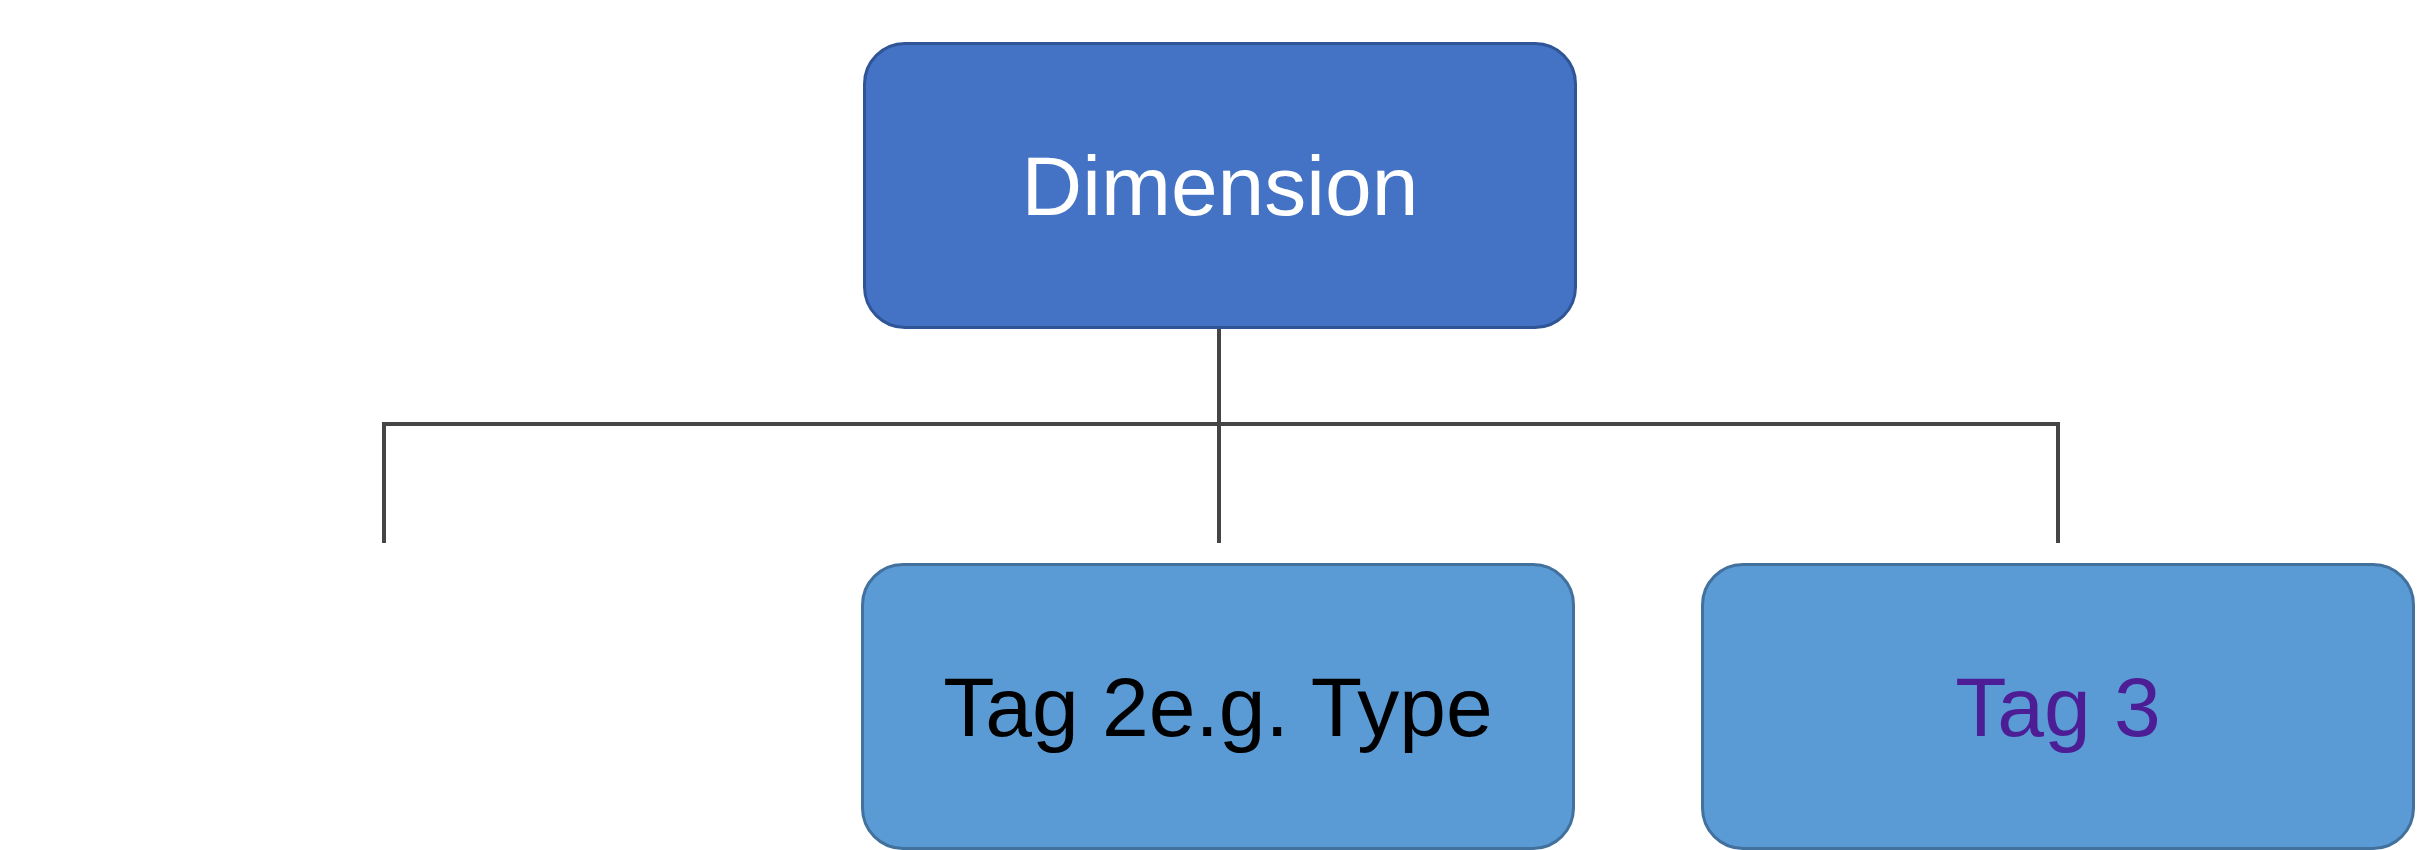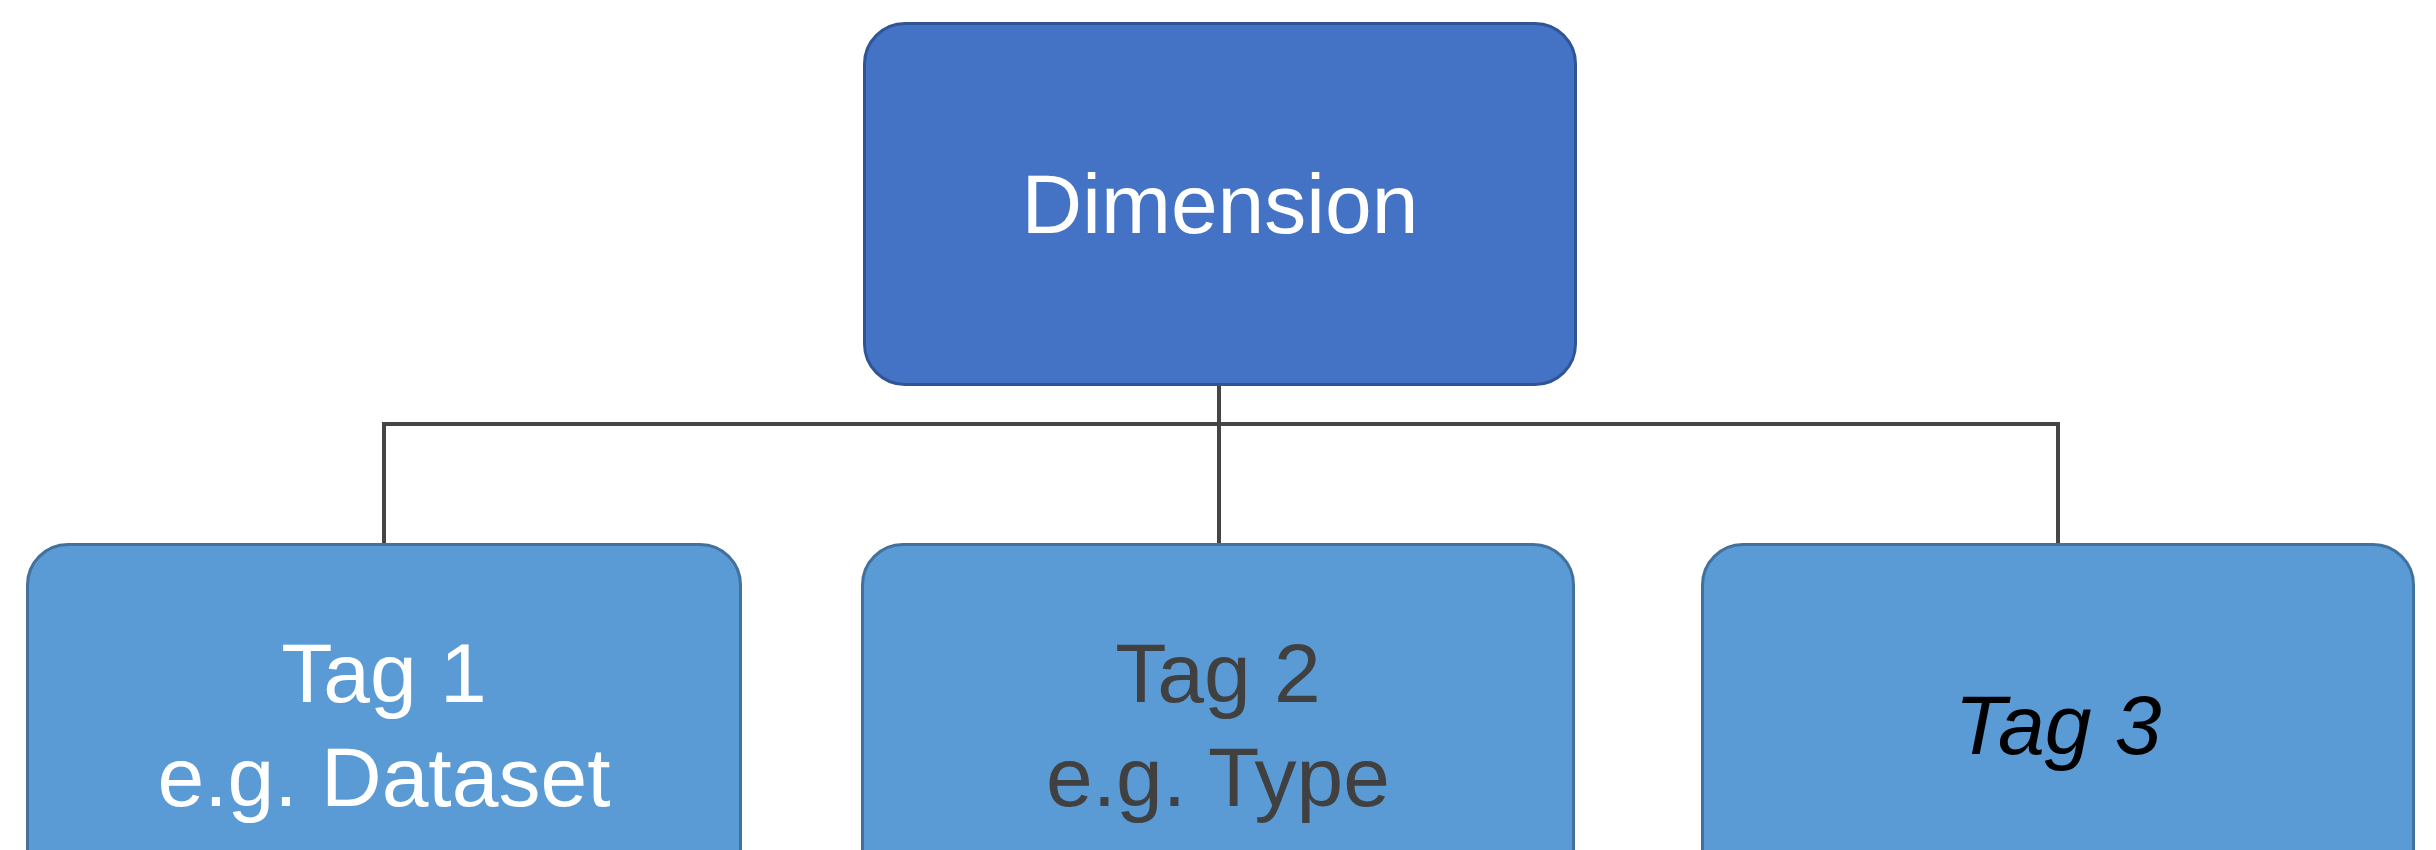--- a/index.html
+++ b/index.html
@@ -15,27 +15,28 @@
     background: #ffffff;
     overflow: hidden;
   }
   .node {
     position: absolute;
     box-sizing: border-box;
     border-radius: 42px;
     border: 3px solid transparent;
     color: #ffffff;
     display: flex;
-    flex-direction: column;
+    flex-direction: row;
     align-items: center;
     justify-content: center;
     text-align: center;
     font-size: 84px;
     line-height: 104px;
-    height: 364px;
+    height: 287px;
+    margin-top: 20px;
   }
   .node .line { white-space: nowrap; }
   .node-root   { left: 863px;  top: 22px;  width: 714px; }
   .node-child1 { left: 26px;   top: 543px; width: 716px; }
   .node-child2 { left: 861px;  top: 543px; width: 714px; }
   .node-child3 { left: 1701px; top: 543px; width: 714px; }
   .connector {
     position: absolute;
     background: #454545;
   }
@@ -51,27 +52,23 @@
 
   <div class="connector conn-bus" style="background-color: rgb(69, 69, 69);"></div>
   <div class="connector conn-drop-root" style="background-color: rgb(69, 69, 69);"></div>
   <div class="connector conn-drop-left" style="background-color: rgb(69, 69, 69);"></div>
   <div class="connector conn-drop-right" style="background-color: rgb(69, 69, 69);"></div>
 
   <div class="node node-root" style="background-color: rgb(68, 114, 196); border-color: rgb(47, 85, 151); color: rgb(255, 255, 255);">
     <div class="line">Dimension</div>
   </div>
 
-  <div class="node node-child1" style="background-color: rgb(91, 155, 213); border-color: rgb(65, 113, 156); color: rgb(255, 255, 255);">
-    <div class="line">Tag 1</div>
-    <div class="line">e.g. Dataset</div>
-  </div>
 
-  <div class="node node-child2" style="background-color: rgb(91, 155, 213); border-color: rgb(65, 113, 156); color: #404040;">
+  <div class="node node-child2" style="background-color: rgb(91, 155, 213); border-color: rgb(65, 113, 156); color: #000000;">
     <div class="line">Tag 2</div>
     <div class="line">e.g. Type</div>
   </div>
 
-  <div class="node node-child3" style="background-color: rgb(91, 155, 213); border-color: rgb(65, 113, 156); color: #000000; font-style: italic;">
+  <div class="node node-child3" style="background-color: rgb(91, 155, 213); border-color: rgb(65, 113, 156); color: #4c1d95;">
     <div class="line">Tag 3</div>
   </div>
 
 </div>
 
 </body></html>

